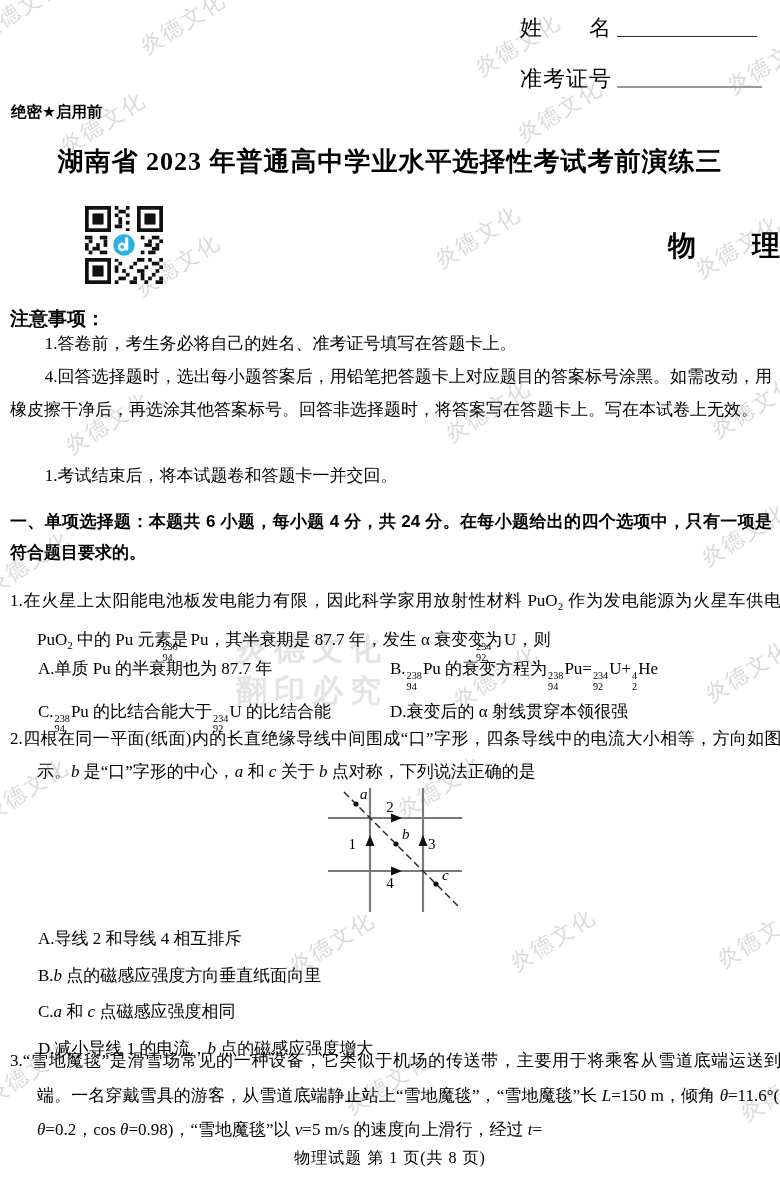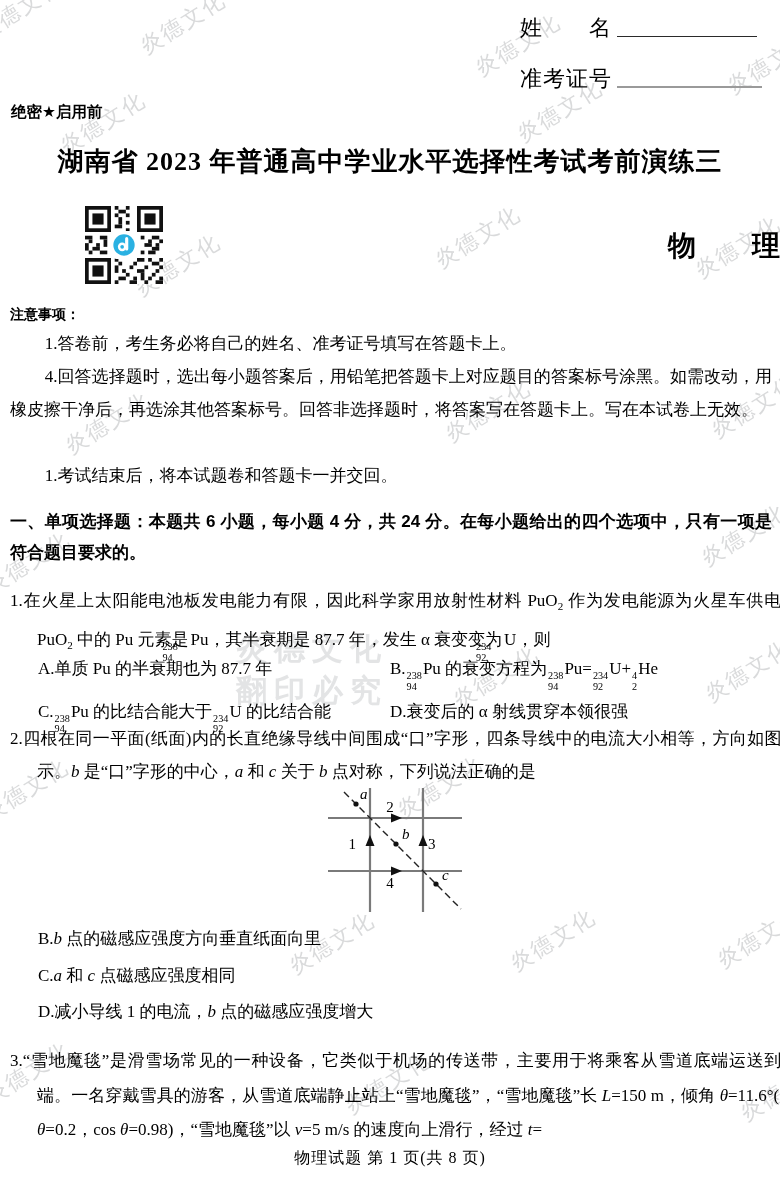--- a/index.html
+++ b/index.html
@@ -50,21 +50,21 @@
   .exam-title{
     position:absolute;left:0;top:144px;width:100%;
     text-align:center;font-size:26px;font-weight:700;letter-spacing:1px;
   }
   .subject{
     position:absolute;left:0;top:227px;width:100%;
     text-align:right;font-size:28px;font-weight:700;
   }
   .qr{position:absolute;left:85px;top:206px;}
 
-  .notice-h{position:absolute;left:10px;top:306px;font-size:14px;}
+  .notice-h{position:absolute;left:10px;top:306px;font-size:19px;}
 
   .opts2{
     position:absolute;left:10px;top:650px;width:765px;
     display:grid;grid-template-columns:352px auto;
     font-size:17px;line-height:37px;
     padding-left:0;
   }
   .opts2 > div{padding-left:28px;}
   .opts1{
     position:absolute;left:10px;top:921px;width:762px;
@@ -281,20 +281,21 @@
       <text class="it" x="40" y="13">a</text>
       <text class="it" x="82" y="53">b</text>
       <text class="it" x="122" y="94">c</text>
       <text x="36" y="63" text-anchor="end">1</text>
       <text x="70" y="26" text-anchor="middle">2</text>
       <text x="108" y="63" text-anchor="start">3</text>
       <text x="70" y="102" text-anchor="middle">4</text>
     </svg>
 
     <div class="opts1">
+      <div>A.导线 2 和导线 4 相互排斥</div>
       <div>B.<i>b</i> 点的磁感应强度方向垂直纸面向里</div>
       <div>C.<i>a</i> 和 <i>c</i> 点磁感应强度相同</div>
       <div>D.减小导线 1 的电流，<i>b</i> 点的磁感应强度增大</div>
     </div>
 
     <p class="para hang" style="top:1044px;line-height:34.5px">3.“雪地魔毯”是滑雪场常见的一种设备，它类似于机场的传送带，主要用于将乘客从雪道底端运送到顶端。一名穿戴雪具的游客，从雪道底端静止站上“雪地魔毯”，“雪地魔毯”长 <i>L</i>=150 m，倾角 <i>θ</i>=11.6°(sin <i>θ</i>=0.2，cos <i>θ</i>=0.98)，“雪地魔毯”以 <i>v</i>=5 m/s 的速度向上滑行，经过 <i>t</i>=</p>
 
     <div class="footer">物理试题 第 1 页(共 8 页)</div>
 
   </div>

